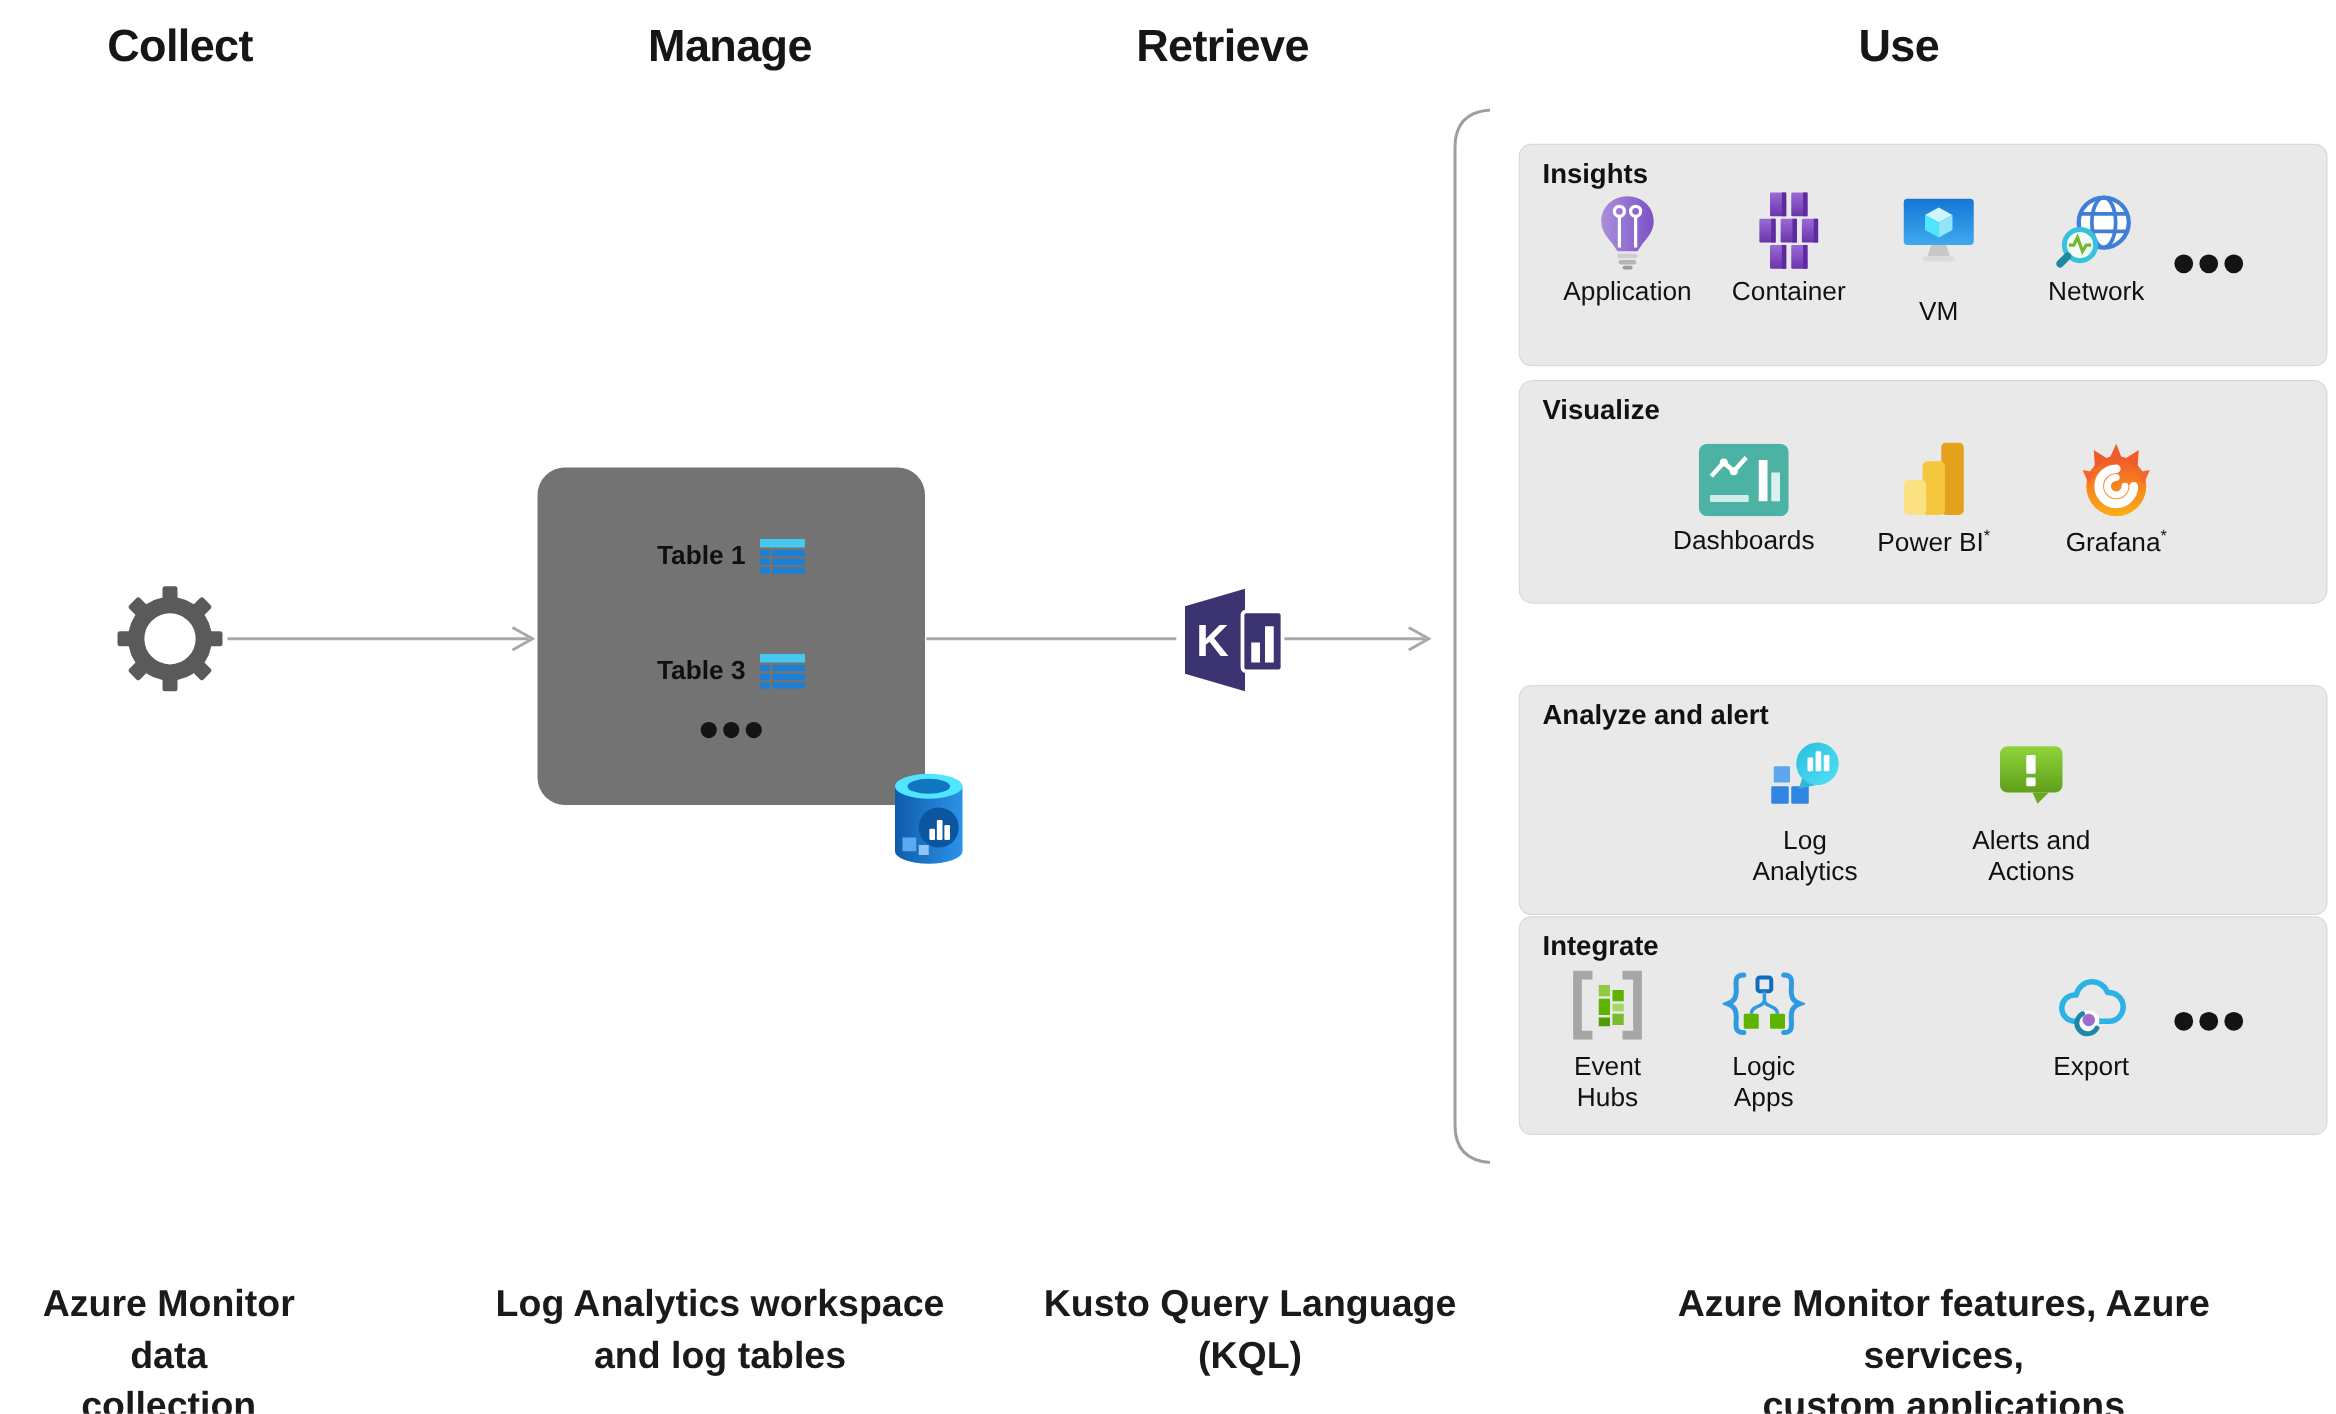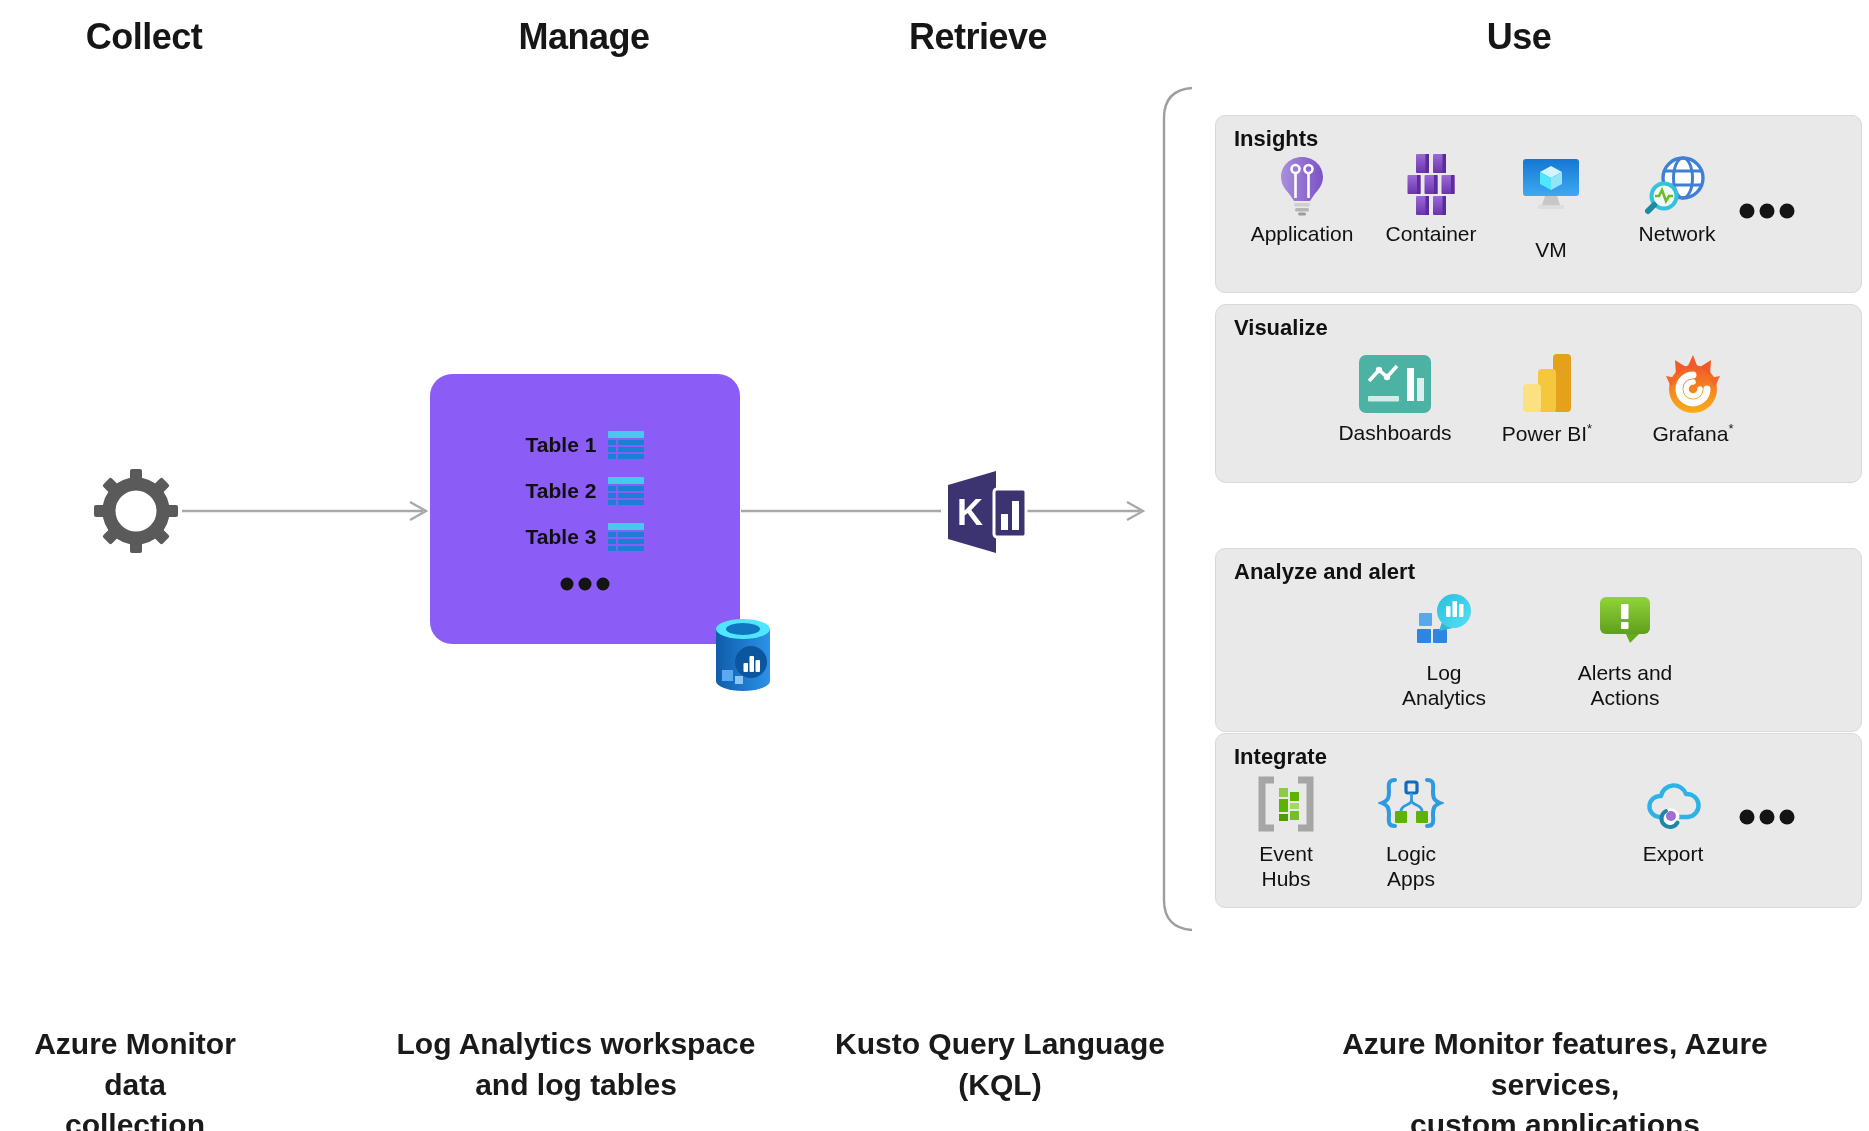--- a/index.html
+++ b/index.html
@@ -4,21 +4,21 @@
 <style>
   html,body{margin:0;padding:0;background:#ffffff;}
   body{width:1869px;height:1131px;position:relative;overflow:hidden;
        font-family:"Liberation Sans","DejaVu Sans",sans-serif;color:#1b1b1b;}
   .abs{position:absolute;}
   .col-header{position:absolute;top:16px;width:220px;text-align:center;
       font-size:36px;font-weight:700;color:#161616;letter-spacing:-0.5px;}
   #connectors{position:absolute;left:0;top:0;pointer-events:none;}
   
   .manage-box{position:absolute;left:430px;top:374px;width:310px;height:270px;
-      background:#8b5cf6;border-radius:22px;}
+      background:#737373;border-radius:22px;}
   .t-row{position:absolute;left:0;right:0;display:flex;justify-content:center;
       align-items:center;gap:12px;height:36px;}
   .t-row .t-label{font-size:21px;font-weight:700;color:#101010;}
   .box-dots{position:absolute;left:50%;transform:translateX(-50%);top:202px;}
   
   .panel{position:absolute;left:1215px;width:647px;background:#e9e9e9;
       border:1px solid #d9d9d9;border-radius:10px;box-sizing:border-box;}
   .panel-title{position:absolute;left:18px;top:10px;font-size:22px;font-weight:600;color:#111;}
   .p-item{position:absolute;display:flex;flex-direction:column;align-items:center;}
   .icon-slot{display:flex;align-items:center;justify-content:center;}
@@ -59,34 +59,20 @@
       <rect x="37" y="1" width="12" height="15" rx="2" transform="rotate(270 43 43)"></rect>
       <rect x="37" y="1" width="12" height="15" rx="2" transform="rotate(315 43 43)"></rect>
     </g>
     <circle cx="43" cy="43" r="27" fill="none" stroke="#5a5a5a" stroke-width="13"></circle>
   </svg>
 </div>
 
 <div class="manage-box">
   <div class="t-row" style="top:53px;">
     <span class="t-label">Table 1</span>
-    <svg width="36" height="28">
-        <rect width="36" height="7" rx="1" fill="#46c8f1"></rect>
-        <g fill="#1b7fd6">
-          <rect y="9" width="8" height="5"></rect>
-          <rect x="10" y="9" width="26" height="5"></rect>
-          <rect y="16" width="8" height="5"></rect>
-          <rect x="10" y="16" width="26" height="5"></rect>
-          <rect y="23" width="8" height="5"></rect>
-          <rect x="10" y="23" width="26" height="5"></rect>
-        </g>
-      </svg>
-  </div>
-  <div class="t-row" style="top:99px;">
-    <span class="t-label">Table 2</span>
     <svg width="36" height="28">
         <rect width="36" height="7" rx="1" fill="#46c8f1"></rect>
         <g fill="#1b7fd6">
           <rect y="9" width="8" height="5"></rect>
           <rect x="10" y="9" width="26" height="5"></rect>
           <rect y="16" width="8" height="5"></rect>
           <rect x="10" y="16" width="26" height="5"></rect>
           <rect y="23" width="8" height="5"></rect>
           <rect x="10" y="23" width="26" height="5"></rect>
         </g>

